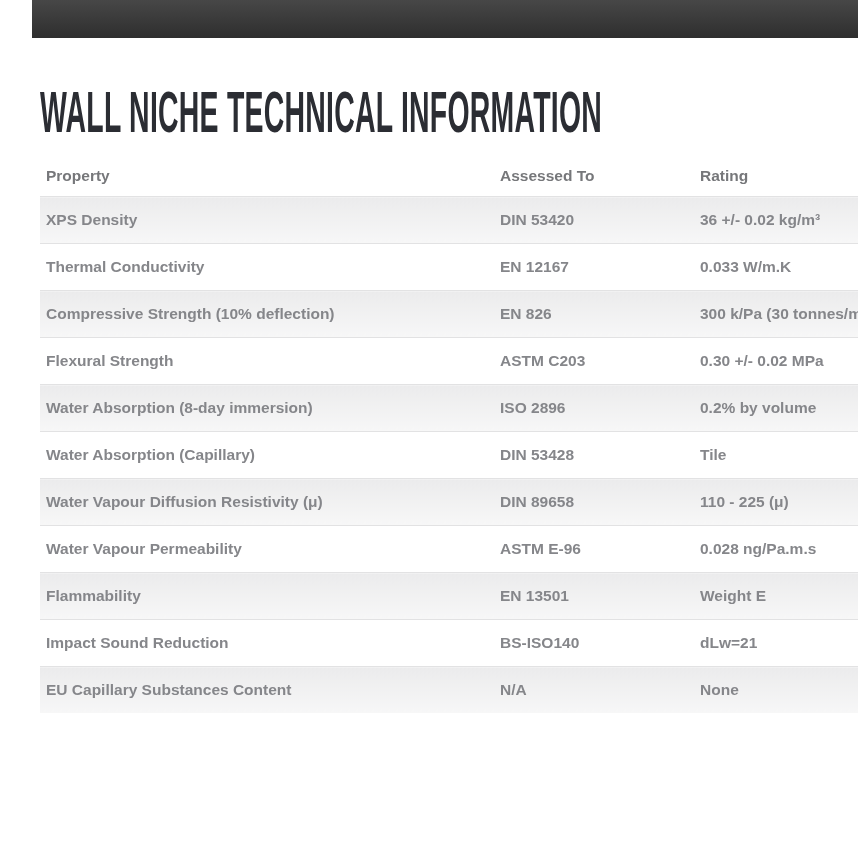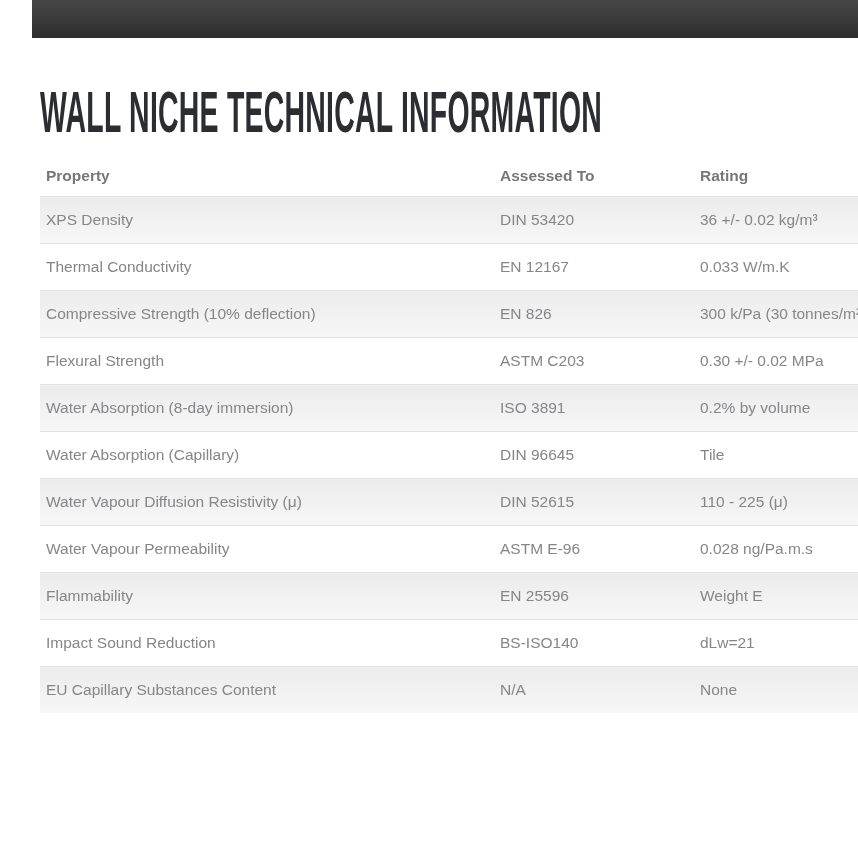--- a/index.html
+++ b/index.html
@@ -52,21 +52,21 @@
     font-size: 15.5px;
     font-weight: 700;
     color: #76777a;
     padding: 0;
   }
   table.spec-table th.first, table.spec-table td.first { padding-left: 6px; }
   table.spec-table td {
     height: 46px;
     vertical-align: middle;
     font-size: 15.5px;
-    font-weight: 400;
+    font-weight: 700;
     color: #85868a;
     padding: 0;
     border-top: 1px solid #e2e2e3;
     white-space: nowrap;
     overflow: visible;
   }
   table.spec-table tbody tr:nth-child(odd) td {
     background: linear-gradient(180deg, #ebebec 0%, #f7f7f7 100%);
   }
   table.spec-table tbody tr:nth-child(even) td {
@@ -113,41 +113,41 @@
       <td>EN 826</td>
       <td>300 k/Pa (30 tonnes/m²)</td>
     </tr>
         <tr>
       <td class="first">Flexural Strength</td>
       <td>ASTM C203</td>
       <td>0.30 +/- 0.02 MPa</td>
     </tr>
         <tr>
       <td class="first">Water Absorption (8-day immersion)</td>
-      <td>ISO 3891</td>
+      <td>ISO 2896</td>
       <td>0.2% by volume</td>
     </tr>
         <tr>
       <td class="first">Water Absorption (Capillary)</td>
-      <td>DIN 96645</td>
+      <td>DIN 53428</td>
       <td>Tile</td>
     </tr>
         <tr>
       <td class="first">Water Vapour Diffusion Resistivity (μ)</td>
-      <td>DIN 52615</td>
+      <td>DIN 89658</td>
       <td>110 - 225 (μ)</td>
     </tr>
         <tr>
       <td class="first">Water Vapour Permeability</td>
       <td>ASTM E-96</td>
       <td>0.028 ng/Pa.m.s</td>
     </tr>
         <tr>
       <td class="first">Flammability</td>
-      <td>EN 25596</td>
+      <td>EN 13501</td>
       <td>Weight E</td>
     </tr>
         <tr>
       <td class="first">Impact Sound Reduction</td>
       <td>BS-ISO140</td>
       <td>dLw=21</td>
     </tr>
         <tr>
       <td class="first">EU Capillary Substances Content</td>
       <td>N/A</td>

